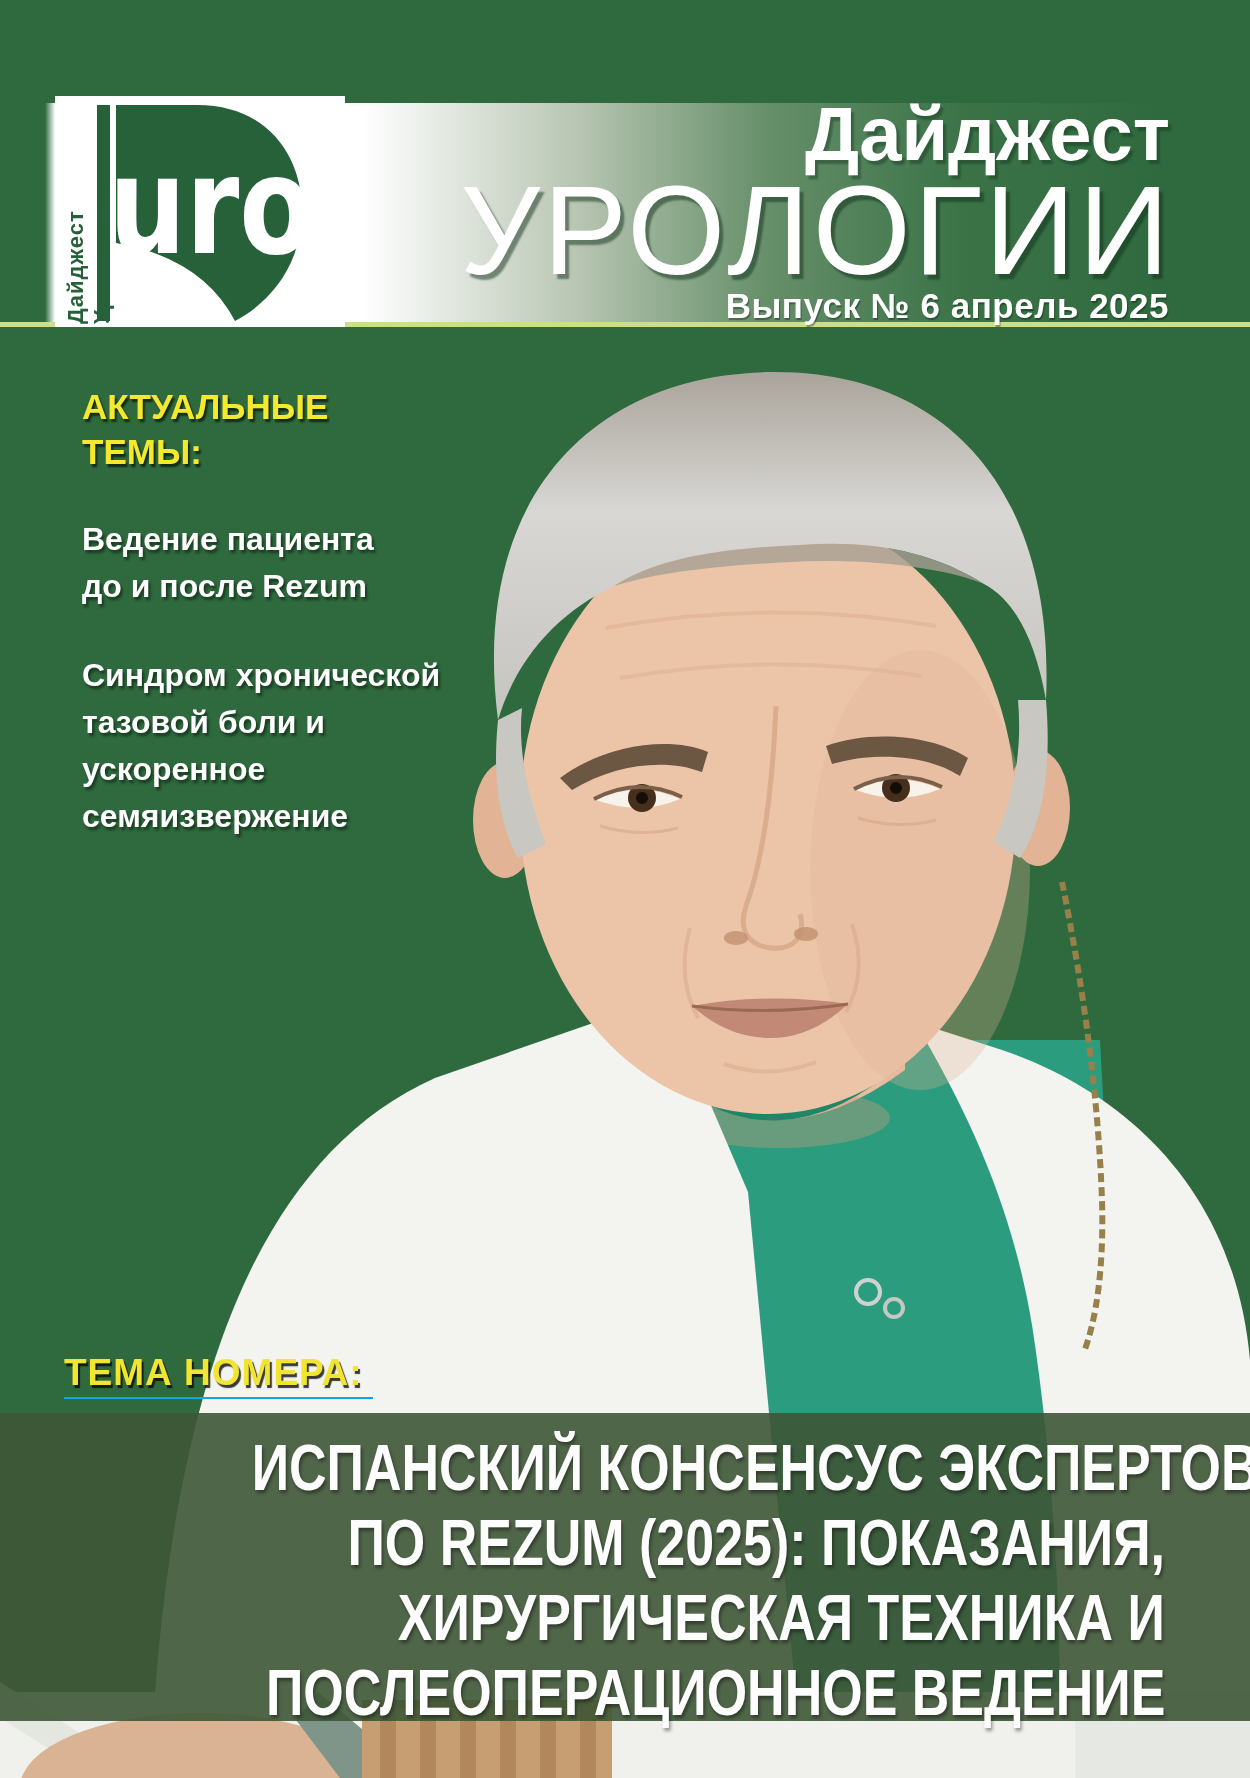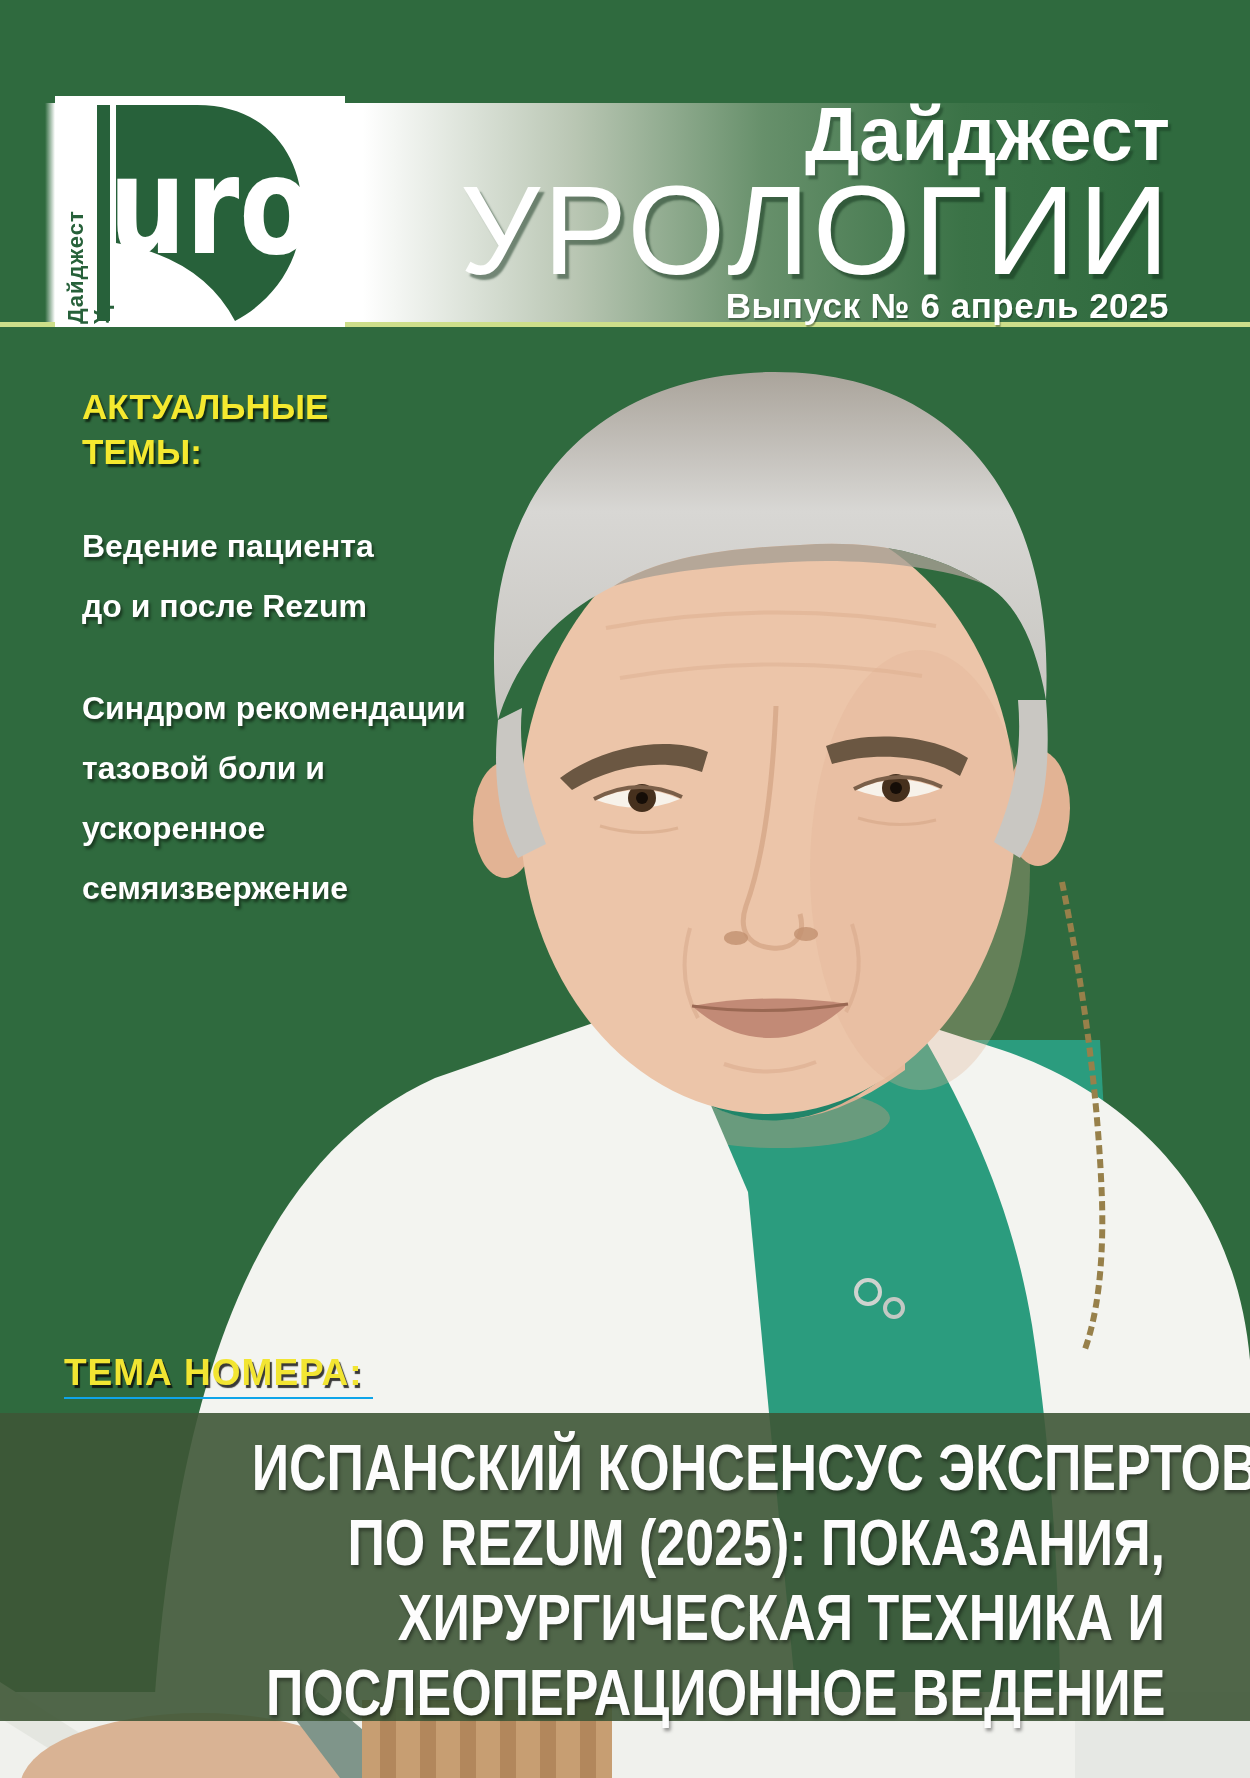--- a/index.html
+++ b/index.html
@@ -18,21 +18,21 @@
   .title-small{position:absolute;right:80px;top:90px;font-size:76px;font-weight:bold;color:#fff;z-index:4;
                text-shadow:3px 4px 2px rgba(18,48,28,.4);}
   .title-large{position:absolute;right:78px;top:158px;font-size:126px;font-weight:400;letter-spacing:3px;
                color:#fff;z-index:4;text-shadow:4px 5px 2px rgba(16,48,26,.5);}
   .issue-line{position:absolute;right:81px;top:286px;font-size:35px;font-weight:bold;color:#fff;z-index:4;
               letter-spacing:.5px;text-shadow:1px 2px 1px rgba(10,30,15,.4);}
   .topics{position:absolute;left:82px;top:384px;width:470px;z-index:4;}
   .pre{white-space:pre-line;}
   .topics-heading{font-size:35px;line-height:45px;font-weight:bold;color:#f5e92f;
                   text-shadow:2px 3px 2px rgba(5,15,5,.7);}
-  .topic{margin-top:42px;font-size:32px;line-height:60px;font-weight:bold;color:#ffffff;
+  .topic{margin-top:42px;font-size:32px;line-height:47px;font-weight:bold;color:#ffffff;
          text-shadow:2px 3px 3px rgba(5,15,5,.55);}
   .kicker{position:absolute;left:64px;top:1352px;z-index:4;font-size:37px;font-weight:bold;color:#f2e532;
           letter-spacing:1px;padding:0 10px 3px 0;border-bottom:2px solid #0ea5e9;
           text-shadow:2px 3px 1px rgba(10,10,10,.8);}
   .band{position:absolute;left:0;top:1413px;width:100%;height:308px;z-index:3;
         background:rgba(62,86,54,0.9);padding-top:17px;box-sizing:border-box;}
   .hline{text-align:right;padding-right:85px;line-height:75px;height:75px;white-space:nowrap;}
   .hline span{display:inline-block;transform:scaleX(0.8);transform-origin:100% 50%;
               font-size:65px;font-weight:bold;color:#fdfdfd;letter-spacing:0;
               text-shadow:2px 3px 4px rgba(0,0,0,.4);}
@@ -121,21 +121,21 @@
 
   <div class="title-small">Дайджест</div>
   <div class="title-large">УРОЛОГИИ</div>
   <div class="issue-line">Выпуск № 6 апрель 2025</div>
 
   <div class="topics">
     <div class="topics-heading pre">АКТУАЛЬНЫЕ
 ТЕМЫ:</div>
     <div class="topic pre">Ведение пациента
 до и после Rezum</div>
-    <div class="topic pre">Синдром рекомендации
+    <div class="topic pre">Синдром хронической
 тазовой боли и
 ускоренное
 семяизвержение</div>
   </div>
 
   <div class="kicker">ТЕМА НОМЕРА:</div>
 
   <div class="band">
     <div class="hline">
       <span>ИСПАНСКИЙ КОНСЕНСУС ЭКСПЕРТОВ</span></div>

